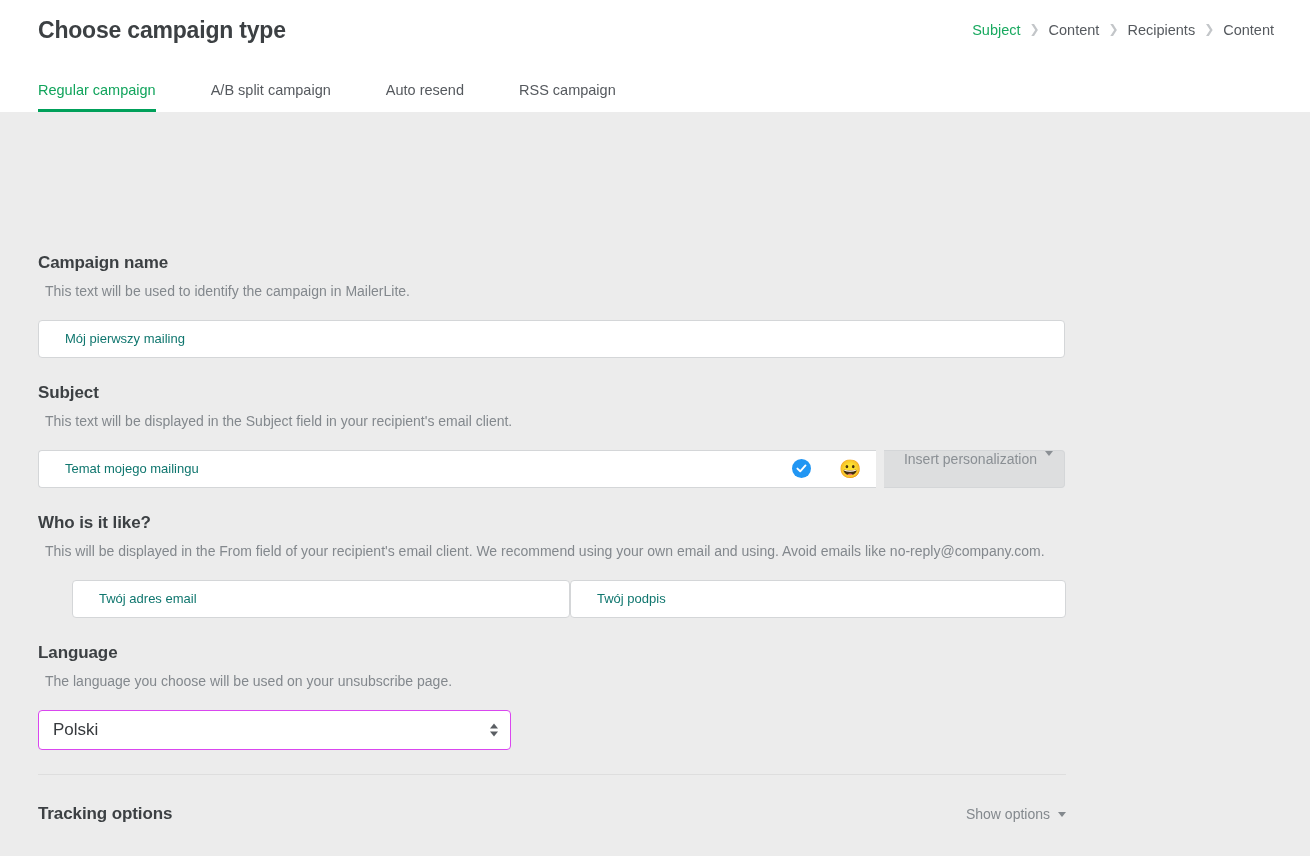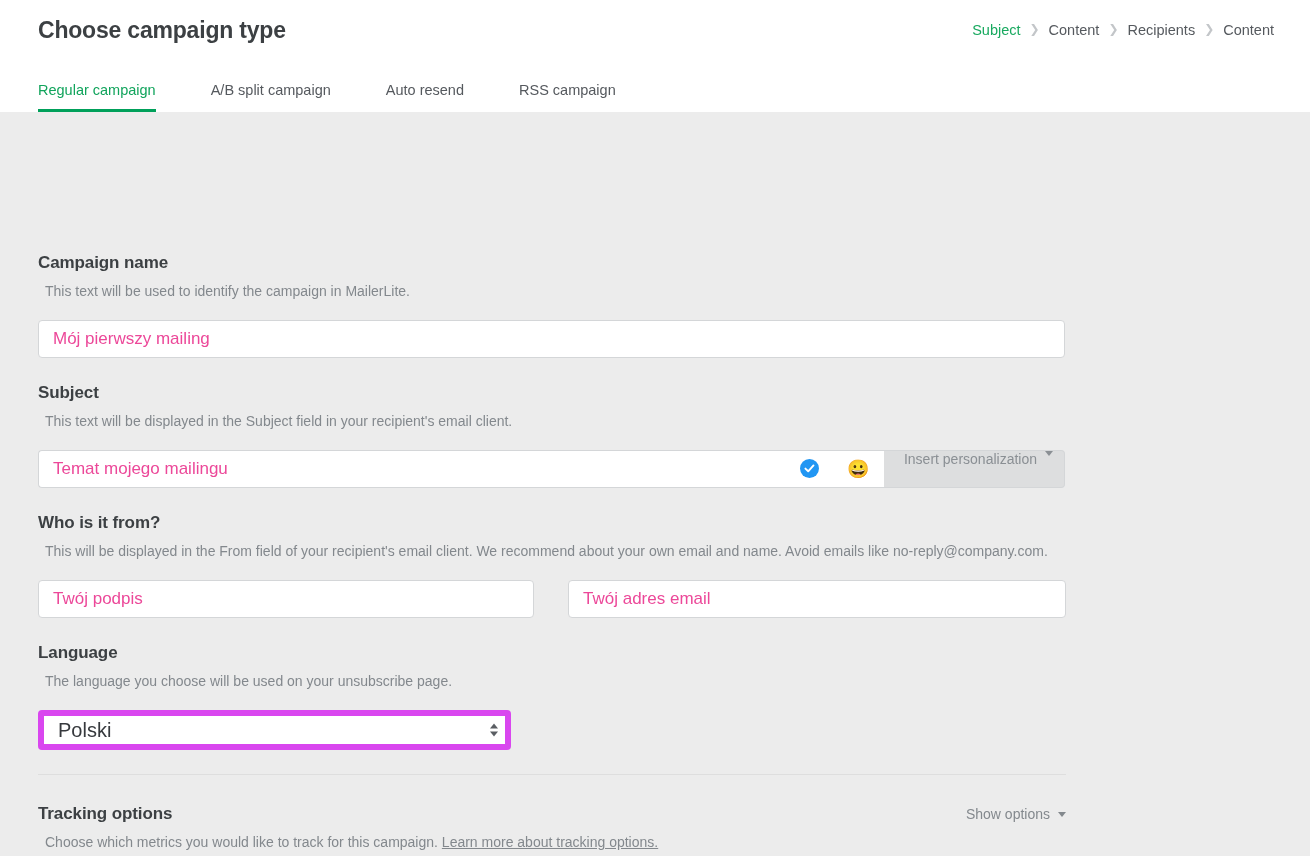--- a/index.html
+++ b/index.html
@@ -107,39 +107,40 @@
     margin: 9px 0 0 7px;
     line-height: 1.35;
   }
 
   .text-input {
     box-sizing: border-box;
     background: #ffffff;
     border: 1px solid #d4d6d8;
     border-radius: 4px;
     height: 38px;
-    font-size: 17px;
+    font-size: 13px;
     font-family: "Liberation Sans", sans-serif;
-    color: #ec4899;
-    padding: 0 14px;
+    color: #0f766e;
+    padding: 0 26px;
     outline: none;
     display: block;
   }
 
   
   #sec-campaign-name { top: 141px; }
   #sec-campaign-name .text-input { width: 1027px; margin-top: 19px; }
 
   
   #sec-subject { top: 271px; }
   .subject-row {
     display: flex;
     align-items: stretch;
     margin-top: 19px;
     width: 1027px;
+    gap: 8px;
   }
   .subject-input-wrap {
     position: relative;
     flex: 1 1 auto;
     display: flex;
     align-items: center;
     background: #ffffff;
     border: 1px solid #d4d6d8;
     border-radius: 4px 0 0 4px;
     border-right: none;
@@ -214,23 +215,23 @@
   .select-wrap {
     position: relative;
     width: 473px;
     margin-top: 19px;
   }
   .lang-select {
     box-sizing: border-box;
     width: 100%;
     height: 40px;
     background: #ffffff;
-    border: 6px solid #d946ef;
+    border: 1px solid #d946ef;
     border-radius: 4px;
-    font-size: 20px;
+    font-size: 17px;
     font-family: "Liberation Sans", sans-serif;
     color: #36393d;
     padding: 0 47px 0 14px;
     outline: none;
     appearance: none;
     -webkit-appearance: none;
   }
   .select-arrows {
     position: absolute;
     right: 13px;
@@ -329,25 +330,25 @@
         <span class="emoji-icon">😀</span>
       </div>
       <button class="personalization-btn">
         <span>Insert personalization</span>
         <span class="caret"></span>
       </button>
     </div>
   </div>
 
   <div class="section" id="sec-from">
-    <h2 class="section-title">Who is it from?</h2>
-    <p class="section-desc">This will be displayed in the From field of your recipient's email client. We recommend about your own email and name. Avoid emails like no-reply@company.com.</p>
+    <h2 class="section-title">Who is it like?</h2>
+    <p class="section-desc">This will be displayed in the From field of your recipient's email client. We recommend using your own email and using. Avoid emails like no-reply@company.com.</p>
     <div class="from-row">
+      <input class="text-input second" type="text" value="Twój adres email" style="">
       <input class="text-input" type="text" value="Twój podpis" style="">
-      <input class="text-input second" type="text" value="Twój adres email" style="">
     </div>
   </div>
 
   <div class="section" id="sec-language">
     <h2 class="section-title">Language</h2>
     <p class="section-desc">The language you choose will be used on your unsubscribe page.</p>
     <div class="select-wrap">
       <select class="lang-select">
         <option>Polski</option>
       </select>
@@ -361,19 +362,15 @@
   <div class="divider"></div>
 
   <div class="section" id="sec-tracking">
     <div class="tracking-head">
       <h2 class="section-title">Tracking options</h2>
       <span class="show-options">
         <span>Show options</span>
         <span class="caret"></span>
       </span>
     </div>
-    <p class="section-desc">
-      <span>Choose which metrics you would like to track for this campaign.</span>
-      <span class="inline-link">Learn more about tracking options.</span>
-    </p>
   </div>
 
 </div>
 
 </body></html>

